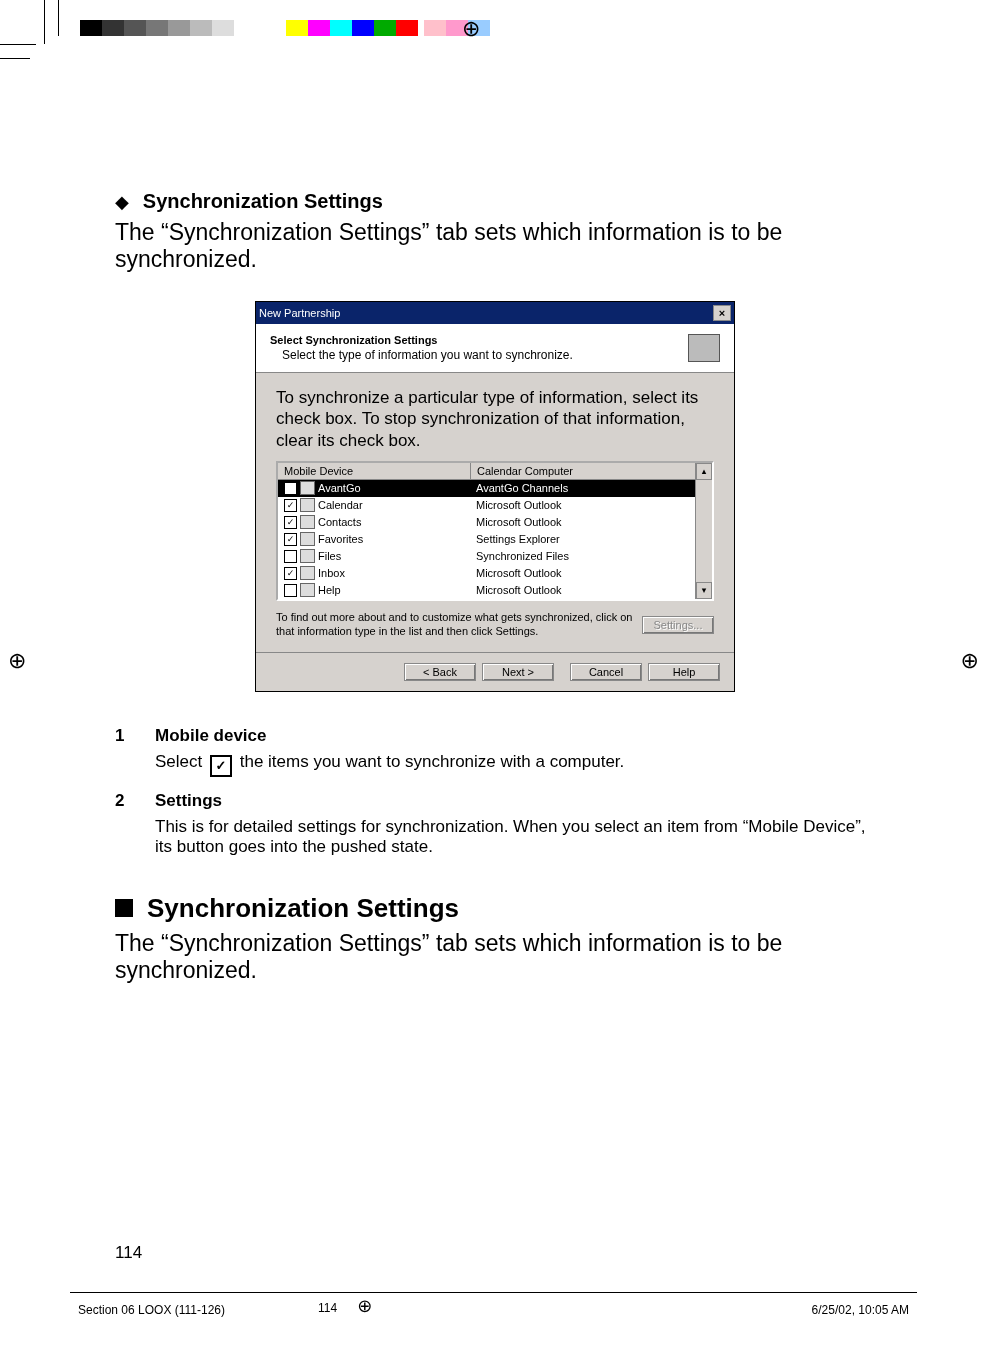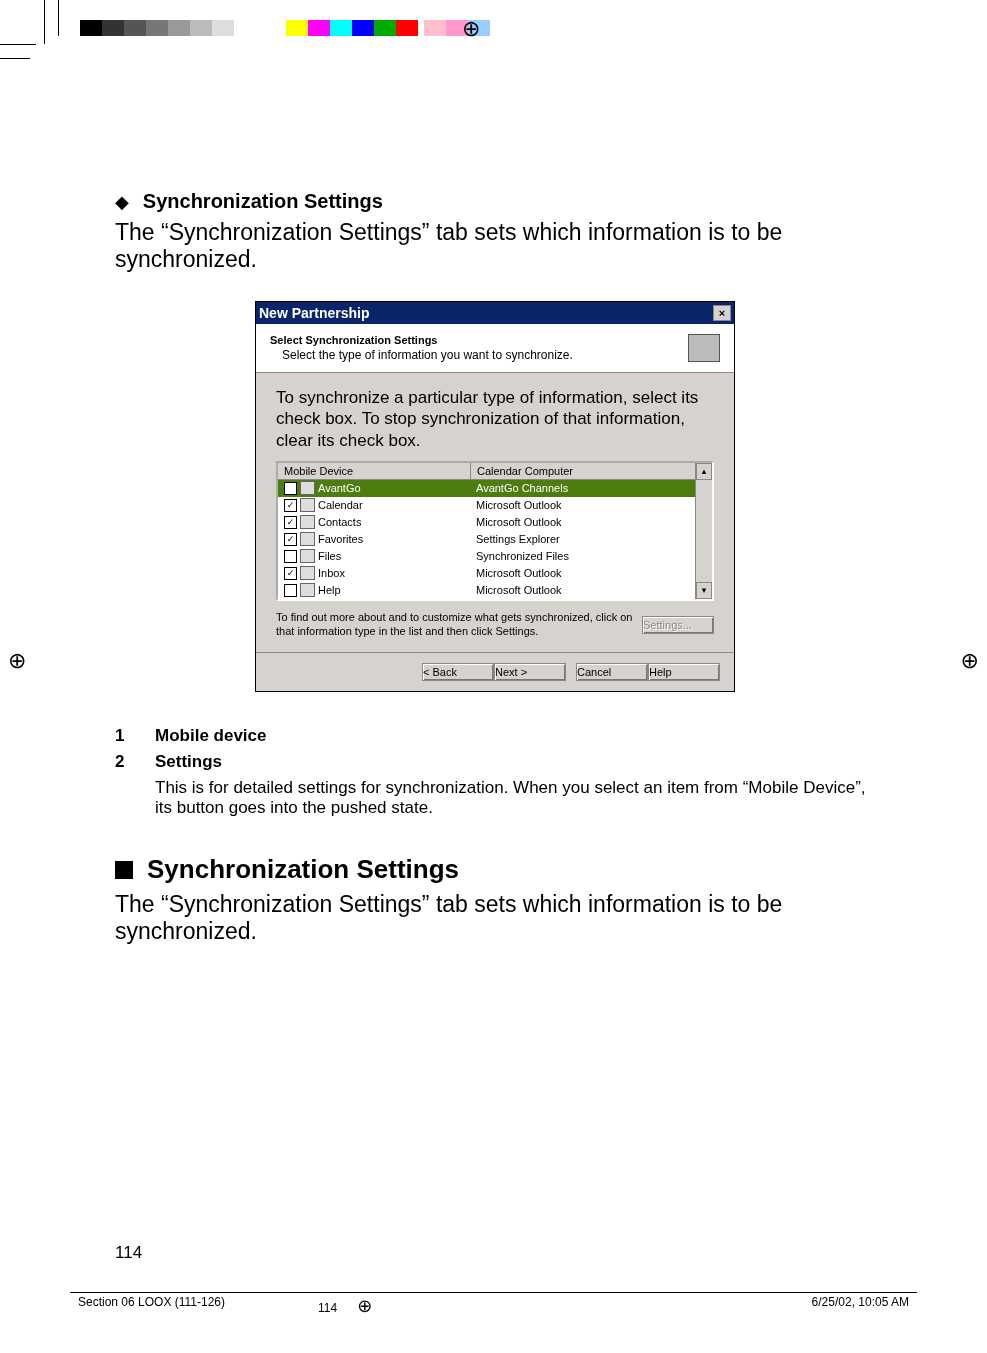--- a/index.html
+++ b/index.html
@@ -18,60 +18,60 @@
   
   .content{position:absolute;top:190px;left:115px;width:760px}
   .diamond-hd{display:flex;align-items:center;gap:14px;margin-bottom:6px}
   .diamond{font-size:18px}
   .diamond-title{font-weight:bold;font-size:20px}
   .bodytext{font-size:23px;margin:0 0 28px 0}
   
   .winwrap{display:flex;justify-content:center;margin:0 0 34px 0}
   .win{width:478px;border:1px solid #000;background:#d6d2ce;font-family:Tahoma,Arial,sans-serif;font-size:11px;color:#000}
   .titlebar{background:linear-gradient(#0a246a,#0a246a);background:#0a246a;color:#fff;display:flex;align-items:center;justify-content:space-between;padding:2px 3px;height:18px}
-  .titlebar span{font-weight:bold;font-size:14px}
+  .titlebar span{font-weight:normal;font-size:11px}
   .titlebar .closebtn{width:16px;height:14px;background:#d6d2ce;border:1px solid #888;color:#000;display:flex;align-items:center;justify-content:center;font-size:11px;font-weight:bold;line-height:1}
   .wiz-h{background:#fff;border-bottom:1px solid #888;padding:10px 14px;display:flex;justify-content:space-between;align-items:flex-start}
   .wiz-h .bt{font-weight:bold;font-size:11px;margin-bottom:2px}
   .wiz-h .st{font-size:12px;padding-left:12px}
   .hdr-ico{width:30px;height:26px;border:1px solid #555;background:#bbb}
   .wiz-body{padding:14px 20px 10px}
   .intro{font-size:17px;margin-bottom:10px;line-height:1.25}
   .listbox{border:2px inset #fff;background:#fff;margin-bottom:10px;position:relative}
   .lb-hdr{display:flex;background:#d6d2ce;border-bottom:1px solid #888;font-size:11px}
   .lb-hdr .c1{width:180px;padding:2px 6px;border-right:1px solid #888}
   .lb-hdr .c2{flex:1;padding:2px 6px}
   .lb-row{display:flex;font-size:11px;height:17px;align-items:center}
-  .lb-row.sel{background:#4d7c0f;color:#fff}
+  .lb-row.sel{background:#000000;color:#fff}
   .lb-row .c1{width:180px;padding:0 6px;display:flex;align-items:center;gap:3px}
   .lb-row .c2{flex:1;padding:0 6px}
   .cb{width:11px;height:11px;border:1px solid #000;background:#fff;display:inline-flex;align-items:center;justify-content:center;font-size:9px;line-height:1}
   .ico{width:13px;height:12px;border:1px solid #666;background:#ddd}
   .sb{width:16px;border-left:1px solid #888;background:#d6d2ce;position:absolute;top:0;right:0;bottom:0;display:flex;flex-direction:column;justify-content:space-between}
   .sb .ar{height:15px;border:1px solid #888;background:#d6d2ce;display:flex;align-items:center;justify-content:center;font-size:9px}
   .footnote-row{display:flex;align-items:center;gap:8px;font-size:11px;margin-bottom:4px}
   .footnote-row .txt{flex:1;line-height:1.25}
-  .dlg-btn{font-size:11px;padding:2px 0;border:1px solid #888;background:#d6d2ce;min-width:70px;text-align:left;box-shadow:1px 1px 0 #fff inset,-1px -1px 0 #777 inset}
+  .dlg-btn{font-size:11px;padding:2px 0;border:1px solid #888;background:#d6d2ce;min-width:70px;text-align:center;box-shadow:1px 1px 0 #fff inset,-1px -1px 0 #777 inset}
   .dlg-btn.disabled{color:#888;text-shadow:1px 1px 0 #fff}
-  .btn-row{display:flex;justify-content:flex-end;padding:10px 14px;border-top:1px solid #888}
+  .btn-row{display:flex;justify-content:flex-end;gap:6px;padding:10px 14px;border-top:1px solid #888}
   
   .num-item{display:flex;gap:22px;margin-bottom:6px}
   .num-item .n{font-weight:bold;font-size:17px;width:18px}
   .num-item .t{font-weight:bold;font-size:17px}
   .num-body{margin:0 0 14px 40px;font-size:17px}
   .ck-inline{display:inline-flex;width:18px;height:18px;border:2px solid #000;align-items:center;justify-content:center;vertical-align:-3px;margin:0 3px}
   .ck-inline::after{content:"✓";font-size:13px;font-weight:bold}
   
   .sq-hd{display:flex;align-items:center;gap:14px;margin-top:36px;margin-bottom:6px}
   .sq{width:18px;height:18px;background:#000}
   .sq-title{font-weight:bold;font-size:26px}
   
   .pgnum{position:absolute;left:115px;bottom:90px;font-size:17px}
   .footline{position:absolute;left:70px;right:70px;bottom:60px;border-top:1px solid #000}
-  .footrow{position:absolute;left:78px;right:78px;bottom:36px;font-size:12px;display:flex;align-items:flex-start}
+  .footrow{position:absolute;left:78px;right:78px;bottom:36px;font-size:12px;display:flex;align-items:flex-end}
   .footrow .fs{min-width:200px}
   .footrow .fc{flex:1;text-align:left;padding-left:40px}
   .footrow .fr{min-width:200px;text-align:right}
   .reg-bot{font-size:18px;margin-left:20px}
 </style>
 </head>
 <body>
 
 <div class="page">
 
@@ -214,20 +214,23 @@
           <div class="dlg-btn" style="margin-left:10px">Cancel</div>
           <div class="dlg-btn">Help</div>
         </div>
       </div>
     </div>
 
     <div class="num-item">
       <span class="n">1</span>
       <span class="t">Mobile device</span>
     </div>
+    <p class="num-body">
+      <span>Select </span><span class="ck-inline"></span><span> the items you want to synchronize with a computer.</span>
+    </p>
 
     <div class="num-item">
       <span class="n">2</span>
       <span class="t">Settings</span>
     </div>
     <p class="num-body">This is for detailed settings for synchronization. When you select an item from “Mobile Device”, its button goes into the pushed state.</p>
 
     <div class="sq-hd">
       <span class="sq"></span>
       <span class="sq-title">Synchronization Settings</span>

